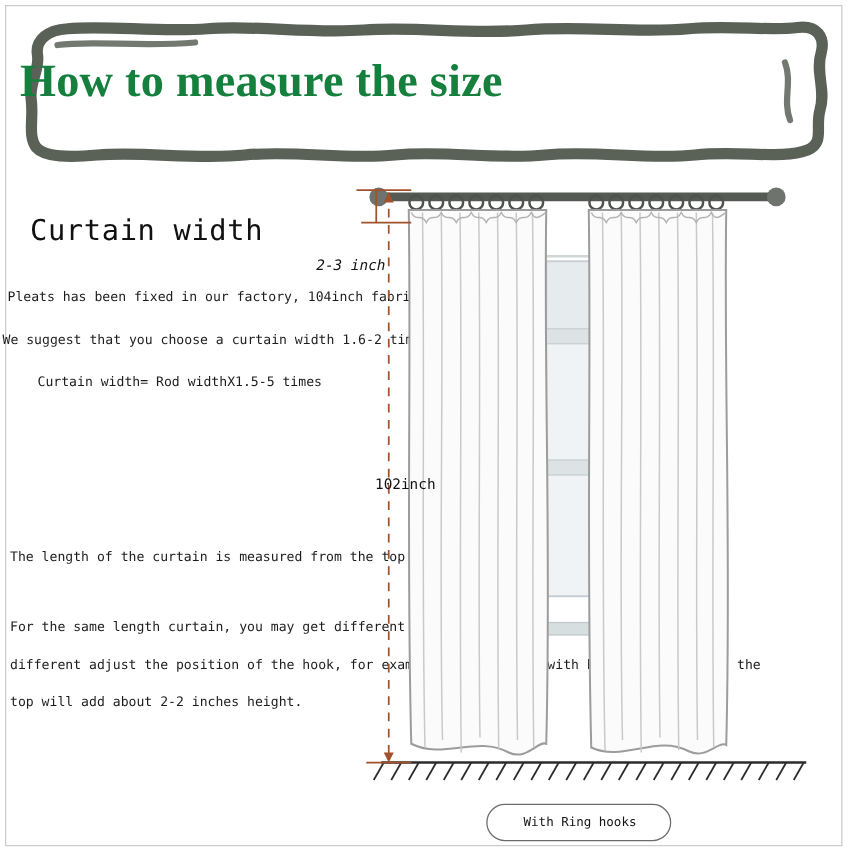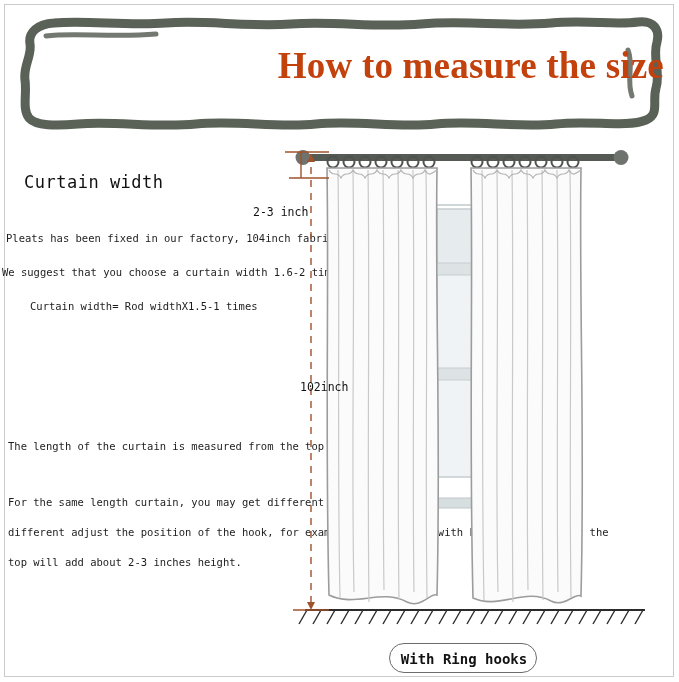--- a/index.html
+++ b/index.html
@@ -34,33 +34,33 @@
   #banner {
     position: absolute;
     left: 16px; top: 14px;
     width: 648px; height: 120px;
   }
   #banner svg { display: block; }
   #banner-title {
     position: absolute;
     left: 0; top: 30px;
     width: 648px;
-    text-align: right;
+    text-align: left;
     font-family: "Liberation Serif", serif;
     font-size: 37px;
     font-weight: bold;
-    color: #c2410c;
+    color: #15803d;
     letter-spacing: 0.2px;
   }
 
   
   .head-text {
     position: absolute;
     font-family: "DejaVu Sans Mono", monospace;
-    font-size: 17px;
+    font-size: 23px;
     color: #111111;
     letter-spacing: 0.5px;
     white-space: nowrap;
   }
   #h-width { left: 24px; top: 172px; }
   #h-length { left: 24px; top: 353px; }
 
   .body-line {
     position: absolute;
     font-family: "DejaVu Sans Mono", monospace;
@@ -85,43 +85,42 @@
     width: 380px; height: 500px;
   }
 
   .dim-label {
     position: absolute;
     font-family: "DejaVu Sans Mono", monospace;
     font-size: 11.5px;
     color: #111111;
     white-space: nowrap;
   }
-  #dim-top { left: 253px; top: 205px; }
+  #dim-top { left: 253px; top: 205px; font-style: italic; }
   #dim-side { left: 300px; top: 380px; text-align: right; }
 
   
   #pill {
     position: absolute;
     left: 389px; top: 643px;
     width: 148px; height: 30px;
     border: 1.4px solid #6c6c6c;
     border-radius: 16px;
     background: #ffffff;
     box-sizing: border-box;
   }
   #pill-label {
     position: absolute;
     left: 0; top: 0;
     width: 148px; height: 30px;
     line-height: 30px;
     text-align: center;
     font-family: "DejaVu Sans Mono", monospace;
-    font-size: 14px;
+    font-size: 10px;
     color: #131313;
-    font-weight: bold;
   }
 </style>
 </head>
 <body>
 
 <div id="page">
   <div id="frame-border"></div>
 
   <div id="banner">
     <svg width="648" height="120" viewBox="0 0 648 120">
@@ -133,26 +132,26 @@
                C6,95 11,80 9,66 C7,52 16,42 14,30 Z" fill="none" stroke="#5a6157" stroke-width="9" stroke-linejoin="round" stroke-linecap="round"></path>
       <path d="M30,22 C58,18 96,24 140,20" fill="none" stroke="#5a6157" stroke-width="5" stroke-linecap="round" opacity="0.85"></path>
       <path d="M612,36 C618,52 610,66 616,82" fill="none" stroke="#5a6157" stroke-width="5" stroke-linecap="round" opacity="0.85"></path>
     </svg>
     <div id="banner-title">How to measure the size</div>
   </div>
 
   <div class="head-text" id="h-width">Curtain width</div>
   <div class="body-line" id="w1">Pleats has been fixed in our factory, 104inch fabric make 52 inch width curtain</div>
   <div class="body-line" id="w2">We suggest that you choose a curtain width 1.6-2 times wider than the width of the pole</div>
-  <div class="body-line" id="w3">Curtain width= Rod widthX1.5-1 times</div>
+  <div class="body-line" id="w3">Curtain width= Rod widthX1.5-5 times</div>
 
   <div class="body-line" id="l1">The length of the curtain is measured from the top to the bottom</div>
   <div class="body-line" id="l2">For the same length curtain, you may get different Total Height (rod to bottom) with</div>
   <div class="body-line" id="l3">different adjust the position of the hook, for example, if you hang with hook, the rings at the</div>
-  <div class="body-line" id="l4">top will add about 2-3 inches height.</div>
+  <div class="body-line" id="l4">top will add about 2-2 inches height.</div>
   <div class="body-line" id="l5"></div>
 
   <div id="diagram">
     <svg width="380" height="500" viewBox="0 0 380 500">
 
       <g>
         <rect x="148" y="65" width="78" height="300" fill="#ffffff" stroke="#cfd6d8" stroke-width="2"></rect>
         <rect x="152" y="69" width="70" height="60" fill="#e6ebed" stroke="#c6ced1" stroke-width="1.5"></rect>
         <rect x="152" y="133" width="70" height="100" fill="#eff3f5" stroke="#c6ced1" stroke-width="1.5"></rect>
         <rect x="152" y="237" width="70" height="100" fill="#eff3f5" stroke="#c6ced1" stroke-width="1.5"></rect>

